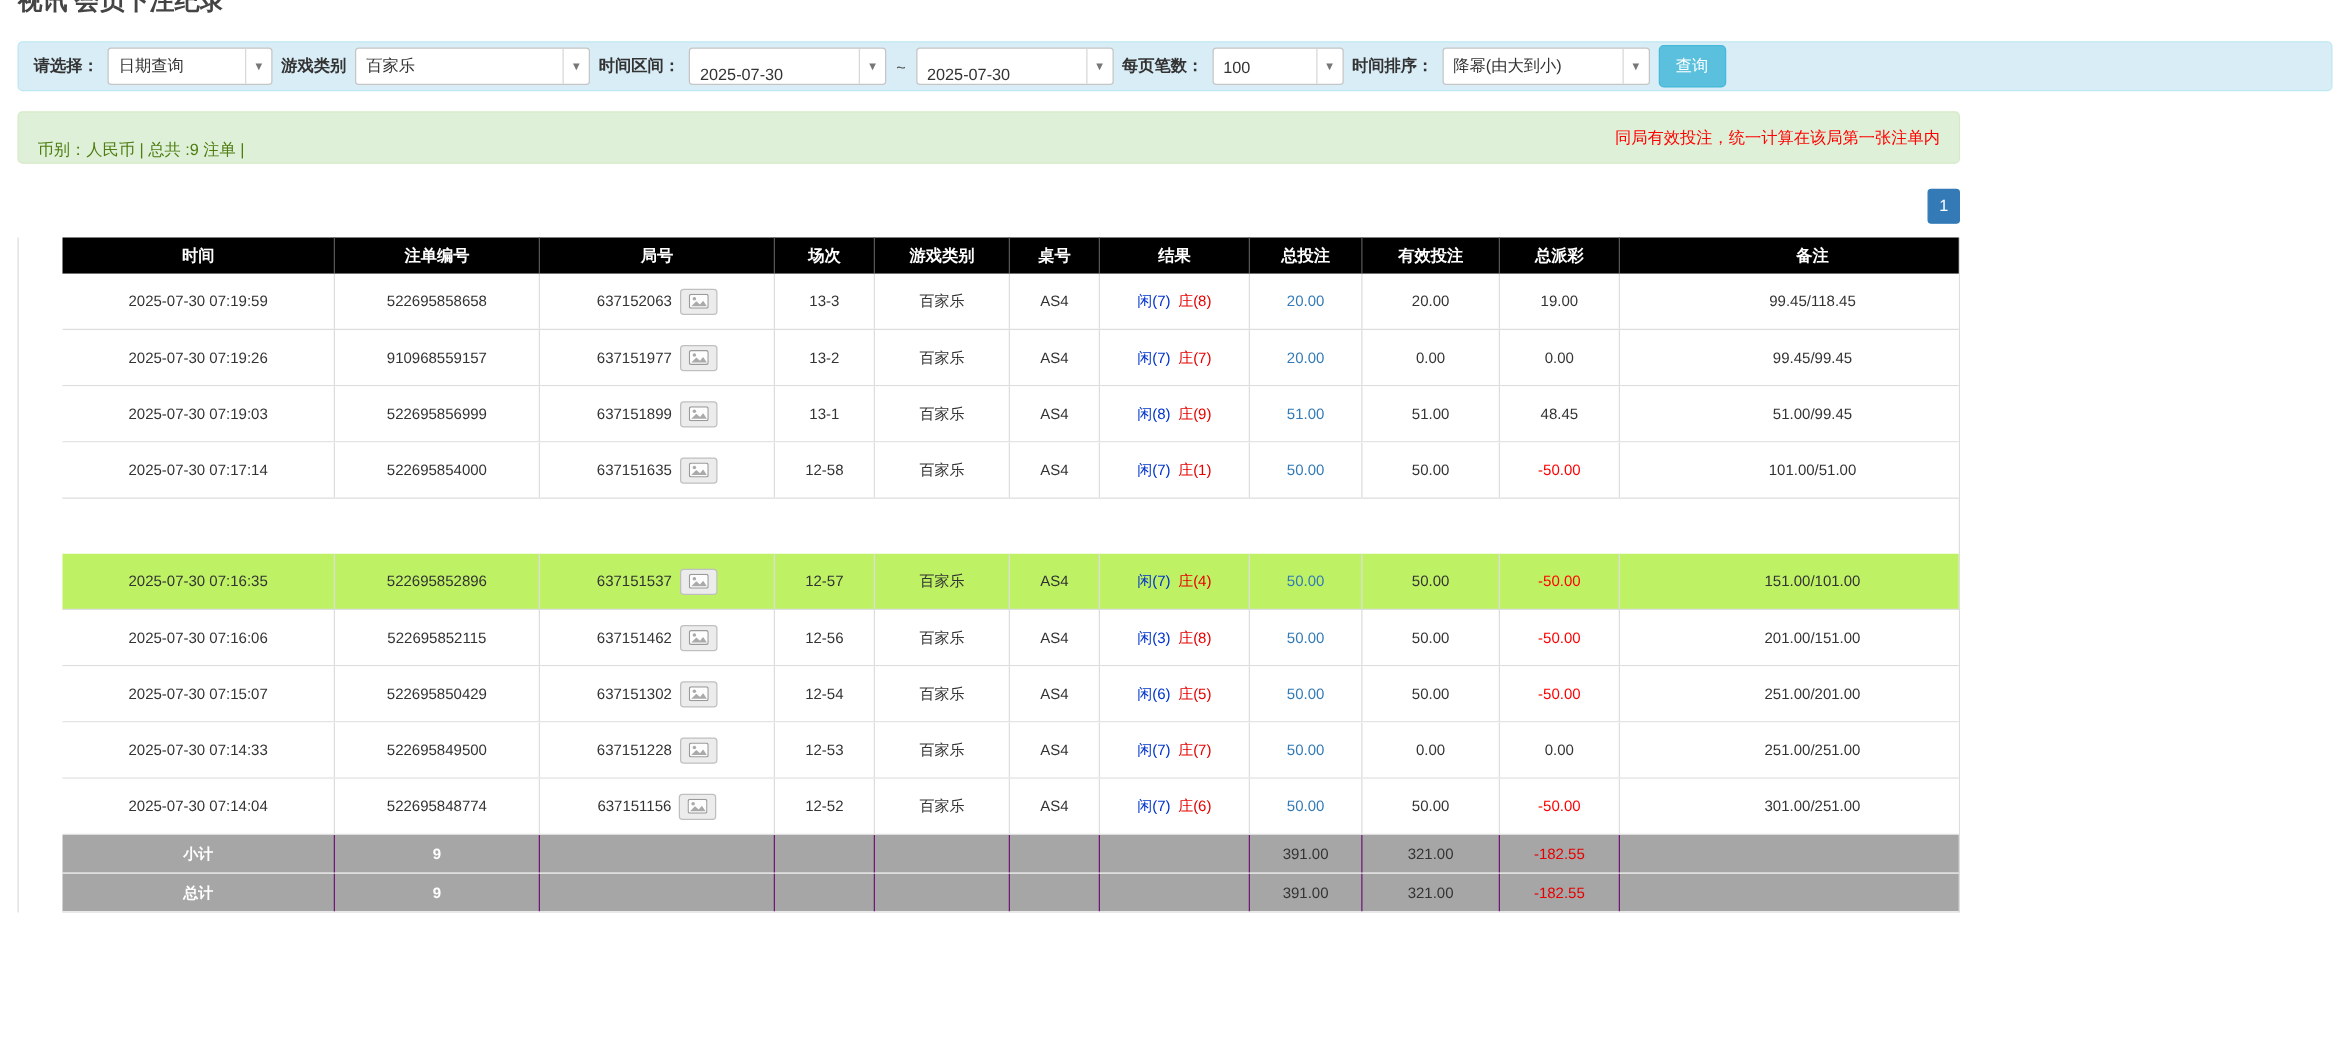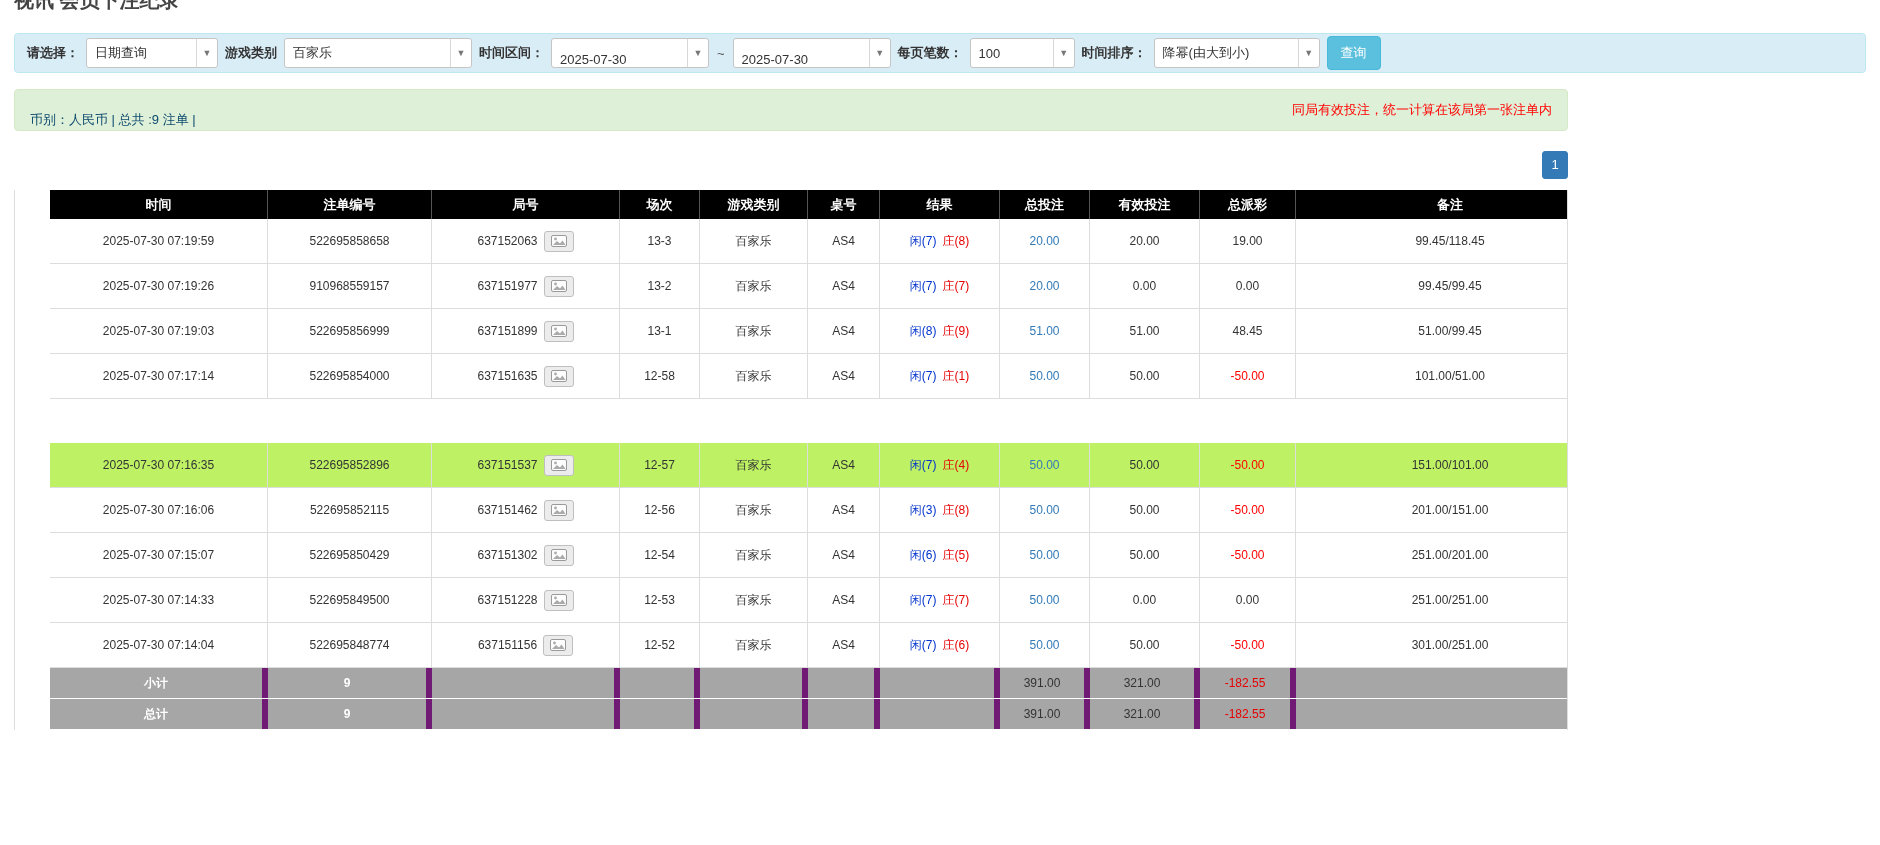--- a/index.html
+++ b/index.html
@@ -40,21 +40,21 @@
     font-size: 13px; padding: 7px 13px; border-radius: 4px; cursor: pointer;
     font-family: inherit;
   }
 
   
   .notice-bar {
     margin: 16px 0 0 14px; width: 1554px; height: 42px;
     background: #dff0d8; border: 1px solid #d6e9c6; border-radius: 4px;
     display: flex; align-items: center; justify-content: space-between; padding: 0 15px;
   }
-  .notice-left { color: #0c4a6e; font-size: 13px; margin-top: 20px; }
+  .notice-left { color: #4d7c0f; font-size: 13px; margin-top: 20px; }
   .notice-right { color: #ff0000; font-size: 13px; }
 
   
   .pagination { width: 1554px; margin: 20px 0 11px 14px; text-align: right; }
   .page-btn {
     display: inline-block; min-width: 26px; height: 28px; line-height: 26px; text-align: center;
     background: #337ab7; border: 1px solid #337ab7; color: #fff; font-size: 13px;
     border-radius: 3px; cursor: pointer;
   }
 
@@ -84,21 +84,21 @@
   .neg { color: #ff0000; }
 
   .img-btn {
     display: inline-flex; align-items: center; justify-content: center;
     background: #ececec; border: 1px solid #bfbfbf; border-radius: 3px;
     width: 30px; height: 21px; cursor: pointer; flex: none;
   }
 
   
   .frow { display: flex; height: 31px; background: #a6a6a6; border-bottom: 1px solid #fff; }
-  .frow .td { border-right: 6px solid #701a75; color: #fff; font-weight: bold; font-size: 12px; }
+  .frow .td { border-right: 1px solid #701a75; color: #fff; font-weight: bold; font-size: 12px; }
   .frow .td:last-child { border-right: none; }
   .frow .num { color: #333; font-weight: normal; }
   .frow .neg { color: #e60000; font-weight: normal; }
 </style>
 </head>
 <body>
 
 <div class="title-clip">
   <span>视讯 会员下注纪录</span>
 </div>

